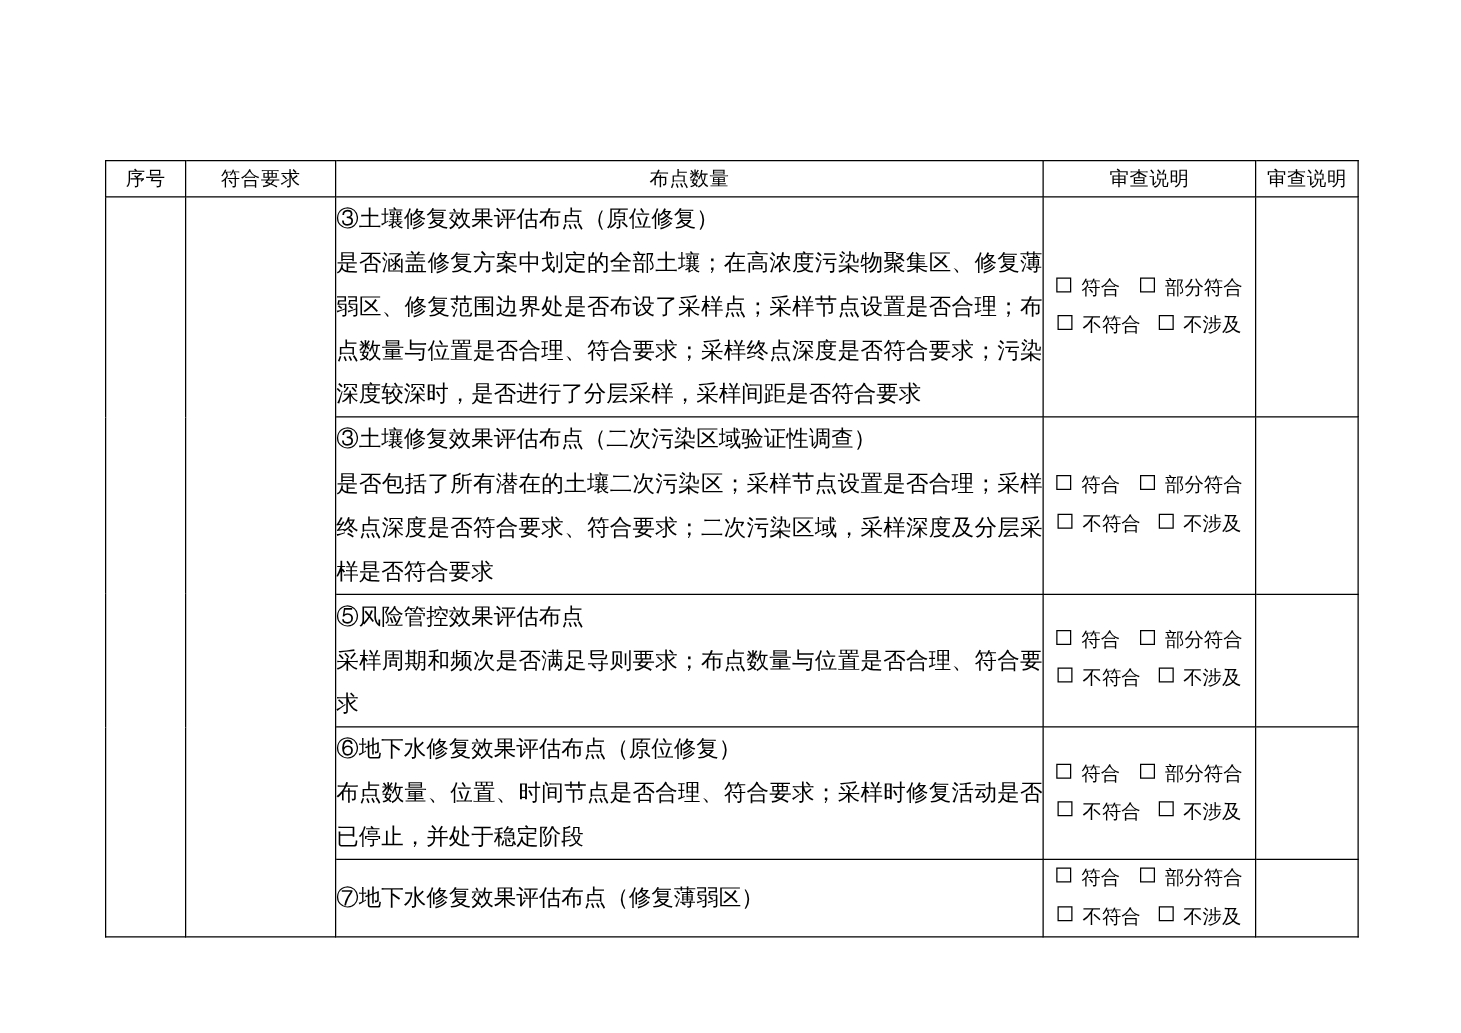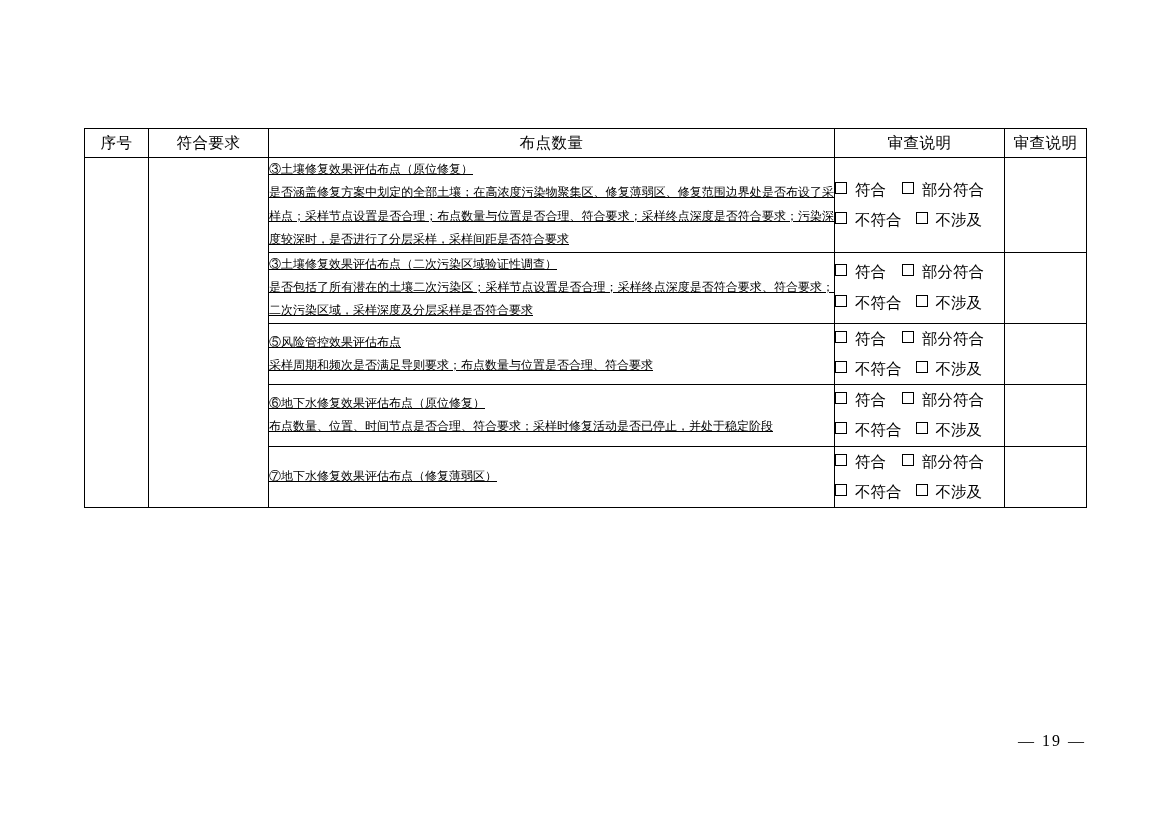--- a/index.html
+++ b/index.html
@@ -46,39 +46,39 @@
   .col-remark { width: 82px; }
 
   thead td {
     text-align: center;
     height: 28px;
     font-size: 15.5px;
     letter-spacing: 0.5px;
   }
   .content-cell {
     padding: 9px 10px 10px 10px;
-    font-size: 12px;
+    font-size: 18px;
     line-height: 1.95;
     text-align: justify;
     text-justify: inter-ideograph;
-    text-decoration: underline;
   }
   .content-cell .title-line {
     display: block;
   }
   .content-cell .body-line {
     display: block;
   }
   .concl-cell {
     padding: 6px 0 6px 18px;
     font-size: 15.5px;
     line-height: 1.95;
   }
   .concl-row {
     white-space: nowrap;
+    text-align: center;
   }
   .cbox {
     display: inline-block;
     width: 10px;
     height: 10px;
     border: 1px solid #000;
     margin-right: 8px;
     vertical-align: 1px;
   }
   .gap-wide { display: inline-block; width: 16px; }
@@ -197,14 +197,13 @@
             <div class="concl-row">
               <span class="cbox"></span><span>不符合</span><span class="gap-mid"></span><span class="cbox"></span><span>不涉及</span>
             </div>
           </td>
           <td class="empty-cell"></td>
         </tr>
       </tbody>
     </table>
   </div>
 
-  <div class="page-number">— 19 —</div>
 </div>
 
 </body></html>

